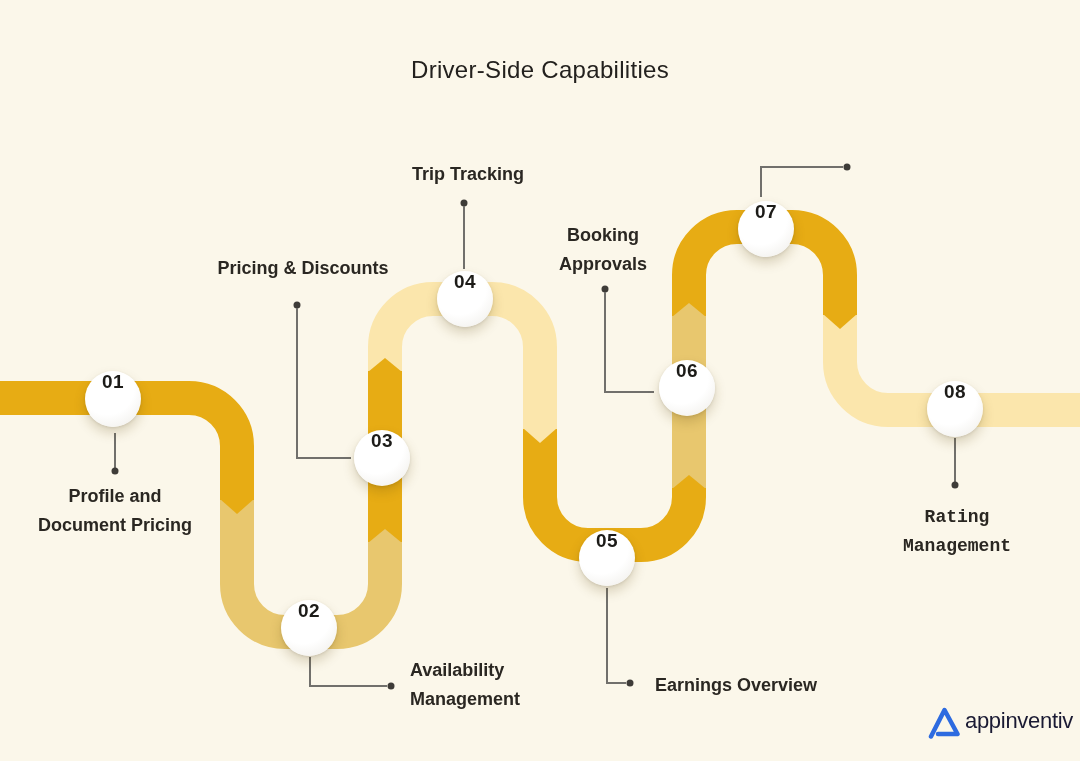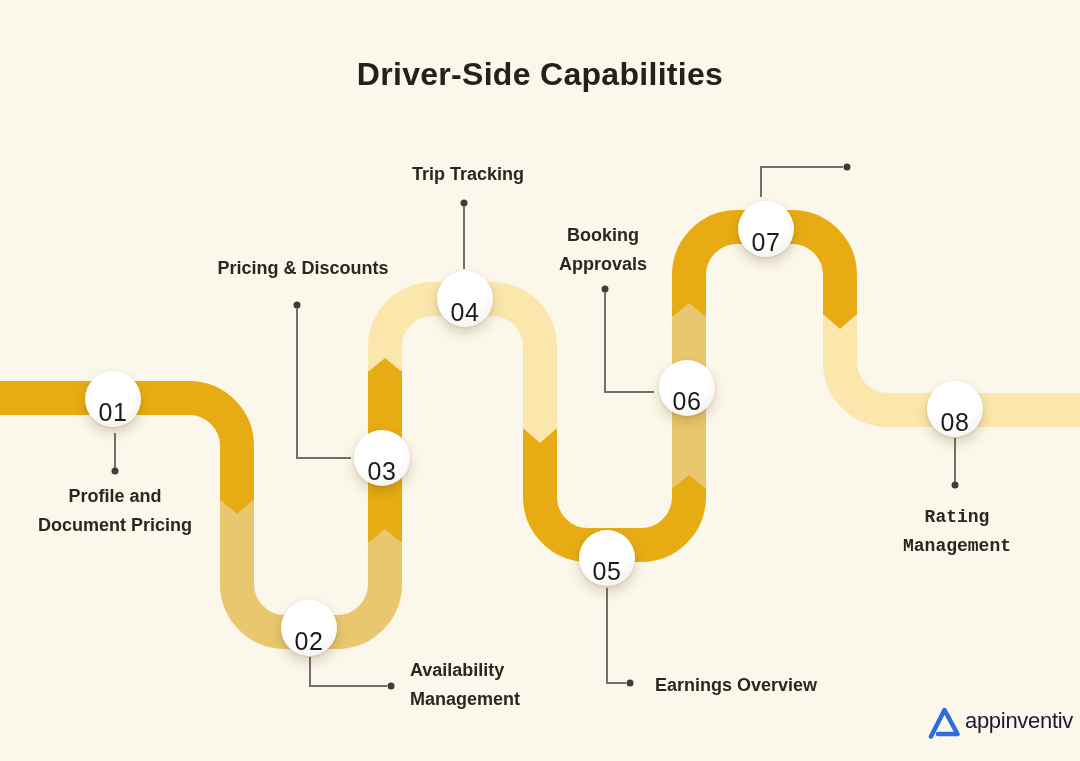--- a/index.html
+++ b/index.html
@@ -7,38 +7,38 @@
     --connector:#71706C; --dot:#3E3C38; --text:#23211E; --logo-blue:#2D6BE0; --logo-text:#1A1A33;
   }
   html,body{margin:0;padding:0;}
   .canvas{
     position:relative; width:1080px; height:761px; overflow:hidden;
     background:var(--background);
     font-family:"Liberation Sans", sans-serif;
   }
   .title{
     position:absolute; left:540px; top:56px; transform:translateX(-50%);
-    font-size:32px; font-weight:700; color:var(--text); letter-spacing:.3px; white-space:nowrap;
+    font-size:24px; font-weight:400; color:var(--text); letter-spacing:.3px; white-space:nowrap;
   }
   svg.layer{position:absolute; left:0; top:0; width:1080px; height:761px;}
   .seg{fill:none; stroke-width:34; stroke-linecap:butt;}
   .seg-dark{stroke:var(--path-dark);}
   .seg-medium{stroke:var(--path-medium);}
   .seg-light{stroke:var(--path-light);}
   .chev-dark{fill:var(--path-dark);}
   .chev-medium{fill:var(--path-medium);}
   .chev-light{fill:var(--path-light);}
   .cline{fill:none; stroke:var(--connector); stroke-width:2;}
   .cdot{fill:var(--dot);}
   .node{
     position:absolute; width:56px; height:56px; border-radius:50%;
     background:radial-gradient(circle at 40% 30%, #ffffff 52%, #edebe6);
     box-shadow:0 6px 12px rgba(95,75,15,.22), 0 1px 3px rgba(0,0,0,.10);
-    display:flex; align-items:flex-end; justify-content:center;
-    font-size:25px; font-weight:400; color:#1C1B18; letter-spacing:.5px;
+    display:flex; align-items:flex-start; justify-content:center;
+    font-size:19px; font-weight:700; color:#1C1B18; letter-spacing:.5px;
   }
   .label{
     position:absolute; font-size:18px; font-weight:700; color:#2A2722;
     line-height:29px; white-space:nowrap;
   }
   .label.center{transform:translateX(-50%); text-align:center;}
   .brand{
     position:absolute; left:928px; top:703px; height:36px;
     display:flex; align-items:center; gap:5px;
   }

